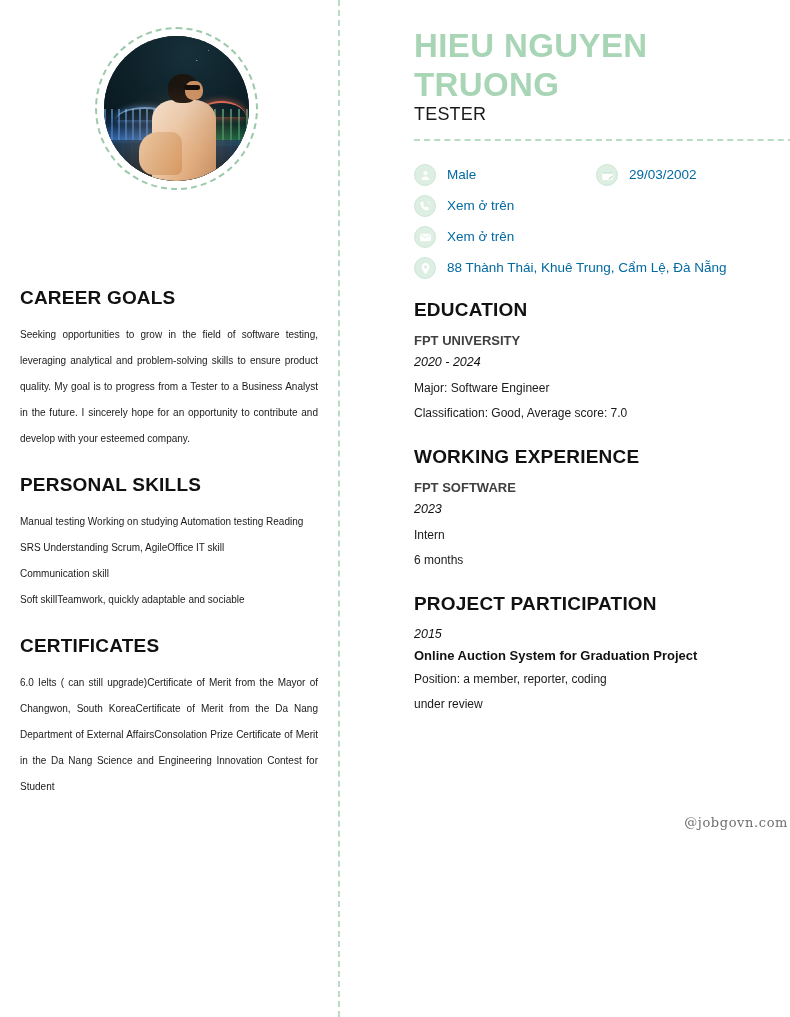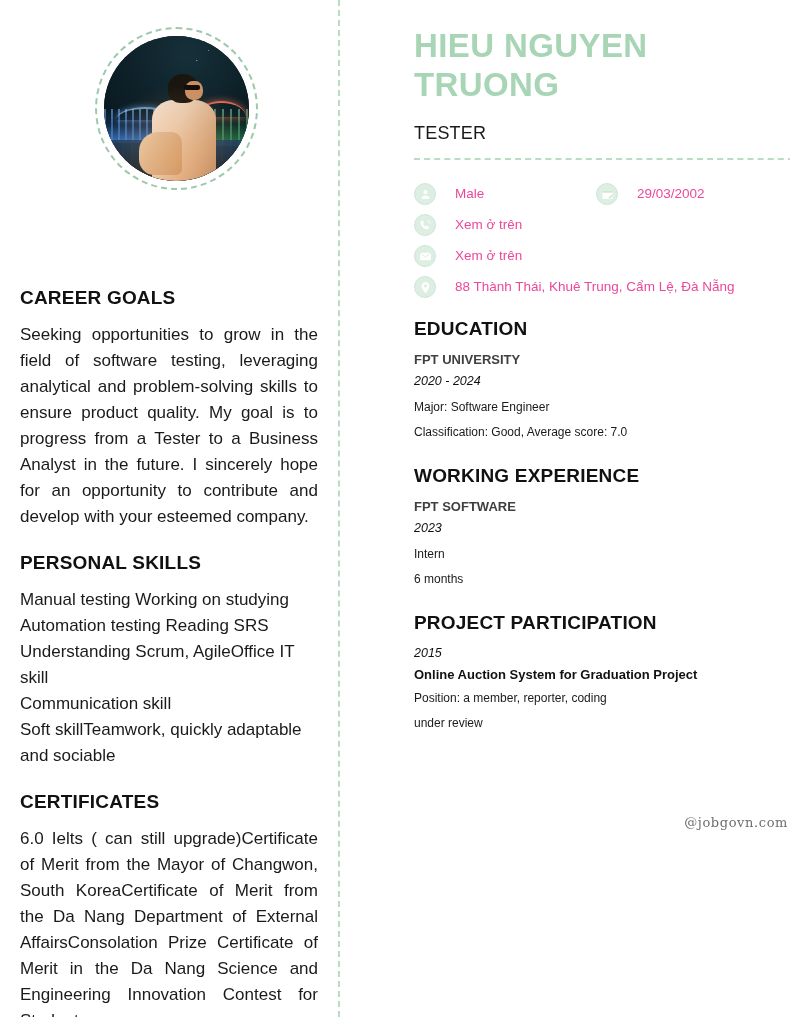--- a/index.html
+++ b/index.html
@@ -150,21 +150,21 @@
 
   .sec-title {
     font-size: 19px;
     font-weight: bold;
     letter-spacing: .2px;
     color: #111;
     margin-bottom: 13px;
   }
 
   .body-text {
-    font-size: 17px;
+    font-size: 10px;
     line-height: 26px;
     color: #1a1a1a;
   }
   .body-text.justify { text-align: justify; }
 
   .gap-block { margin-bottom: 22px; }
 
   
   .right-col {
     position: absolute;
@@ -179,21 +179,21 @@
     margin-top: 26px;
     font-size: 33px;
     font-weight: bold;
     line-height: 39px;
     letter-spacing: .4px;
     color: #a8d5b5;
     max-width: 300px;
   }
 
   .role {
-    margin-top: 19px;
+    margin-top: 0;
     font-size: 18px;
     color: #1a1a1a;
     letter-spacing: .2px;
   }
 
   .h-divider {
     margin-top: 14px;
     width: 390px;
     height: 0;
     border-top: 2px dashed #b9ddc4;
@@ -229,24 +229,23 @@
     display: flex;
     align-items: center;
     justify-content: center;
     margin-top: 1px;
   }
   .ico svg { display: block; }
 
   .contact-text {
     font-size: 13.5px;
     line-height: 21px;
-    color: #ec4899;
+    color: #0369a1;
     padding-top: 1px;
     max-width: 300px;
-    margin-left: 8px;
   }
 
   
   .r-sec { margin-top: 20px; }
 
   .r-sec-title {
     font-size: 19px;
     font-weight: bold;
     color: #111;
     letter-spacing: .2px;

